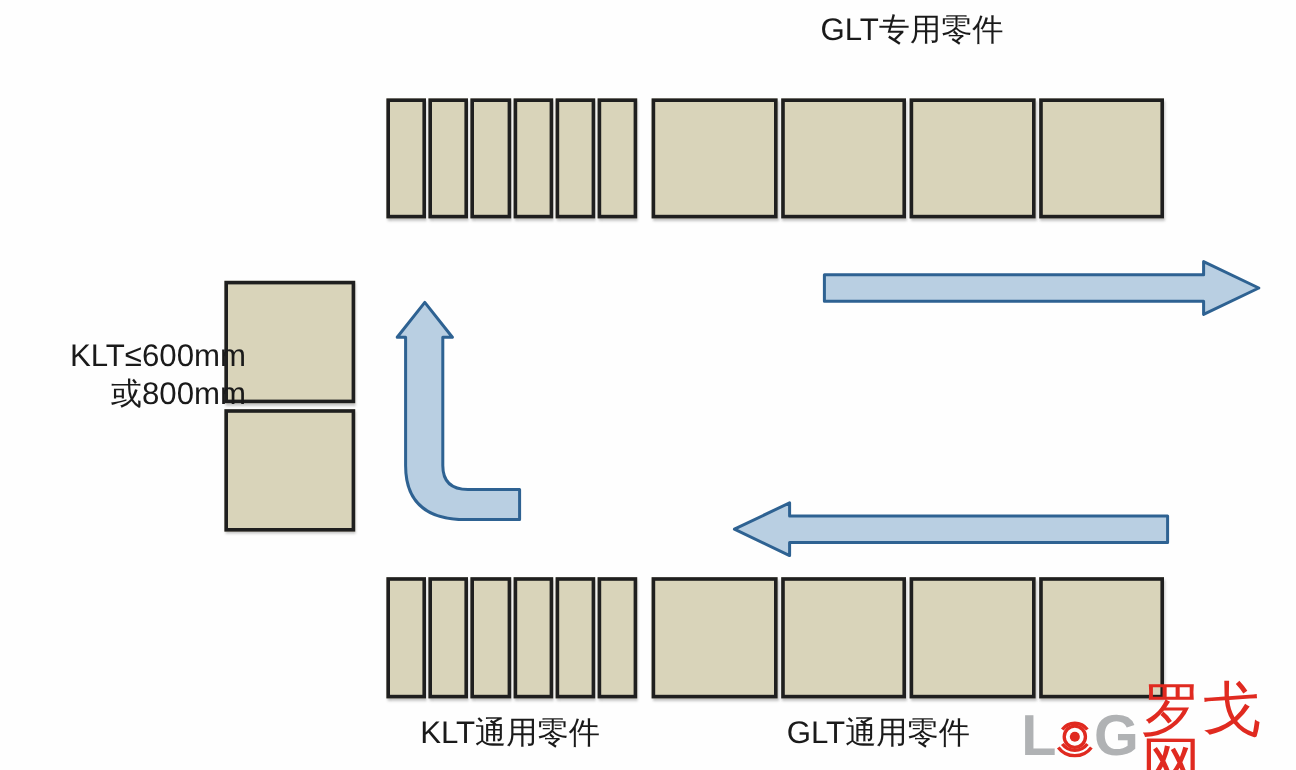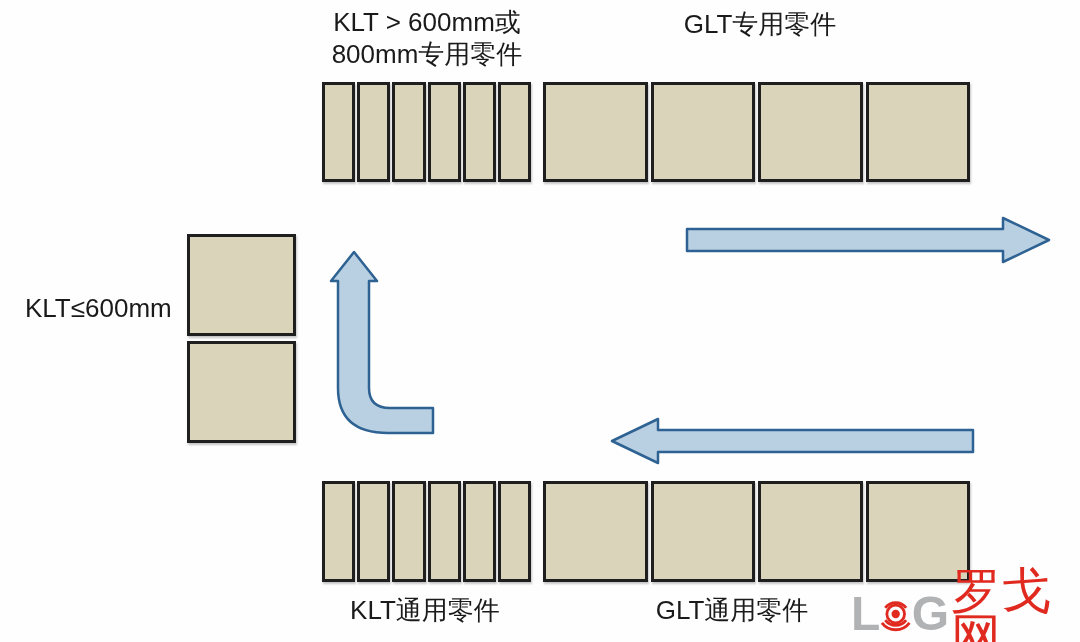--- a/index.html
+++ b/index.html
@@ -21,21 +21,21 @@
   #rack-top-klt   {left:322px;top:82px; width:209px;height:100px;}
   #rack-top-glt   {left:543px;top:82px; width:427px;height:100px;}
   #rack-left-stack{left:187px;top:234px;width:109px;height:209px;}
   #rack-bottom-klt{left:322px;top:481px;width:209px;height:101px;}
   #rack-bottom-glt{left:543px;top:481px;width:427px;height:101px;}
   
   .lbl{position:absolute;z-index:2;font-size:26px;line-height:32px;color:var(--text,#1a1a1a);white-space:nowrap;}
   .lbl.center{text-align:center;}
   #lbl-top-klt   {left:312px;top:6px;  width:230px;}
   #lbl-top-glt   {left:635px;top:8px; width:250px;}
-  #lbl-left      {left:25px; top:292px;width:180px;text-align:left;}
+  #lbl-left      {left:25px; top:280px;width:180px;text-align:right;}
   #lbl-bottom-klt{left:320px;top:594px;width:210px;}
   #lbl-bottom-glt{left:627px;top:594px;width:210px;}
   
   #arrow-layer{position:absolute;left:0;top:0;width:1080px;height:642px;z-index:2;pointer-events:none;}
   .block-arrow{
     fill:var(--arrow-fill,#b9cfe2);
     stroke:var(--arrow-stroke,#2e6292);
     stroke-width:2.5;stroke-linejoin:round;
   }
   
@@ -49,27 +49,24 @@
   #watermark .wm-cn{
     color:var(--watermark-red,#e02a20);font-weight:normal;font-size:50px;line-height:46px;
     letter-spacing:1px;margin-left:2px;
   }
 </style>
 </head>
 <body>
 
 <div id="canvas">
 
-  <div class="lbl center" id="lbl-top-klt">
-    <div>KLT &gt; 600mm或</div>
-    <div>800mm专用零件</div>
-  </div>
   <div class="lbl center" id="lbl-top-glt">GLT专用零件</div>
   <div class="lbl" id="lbl-left">
     <div>KLT≤600mm</div>
+    <div>或800mm</div>
   </div>
   <div class="lbl center" id="lbl-bottom-glt">GLT通用零件</div>
   <div class="lbl center" id="lbl-bottom-klt">KLT通用零件</div>
 
   <div class="rack h" id="rack-top-klt">
       <div class="cell"></div>
       <div class="cell"></div>
       <div class="cell"></div>
       <div class="cell"></div>
       <div class="cell"></div>

